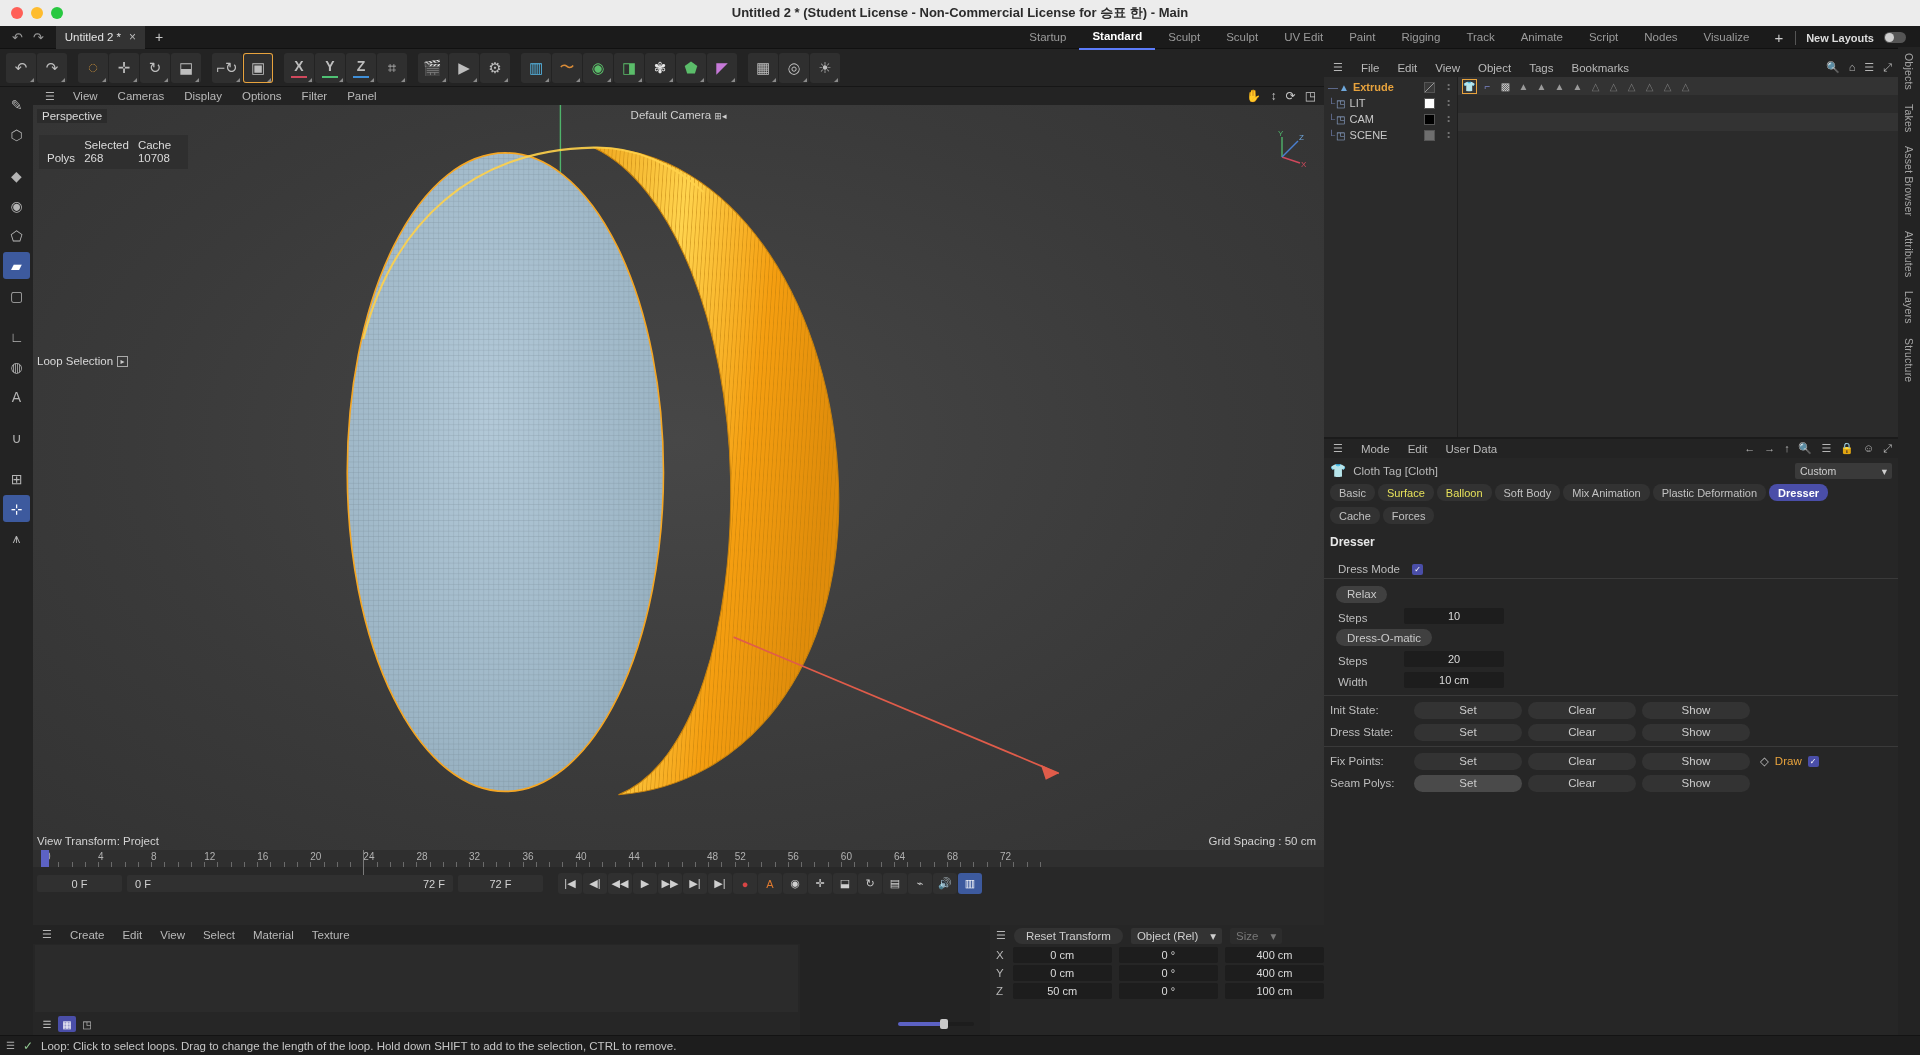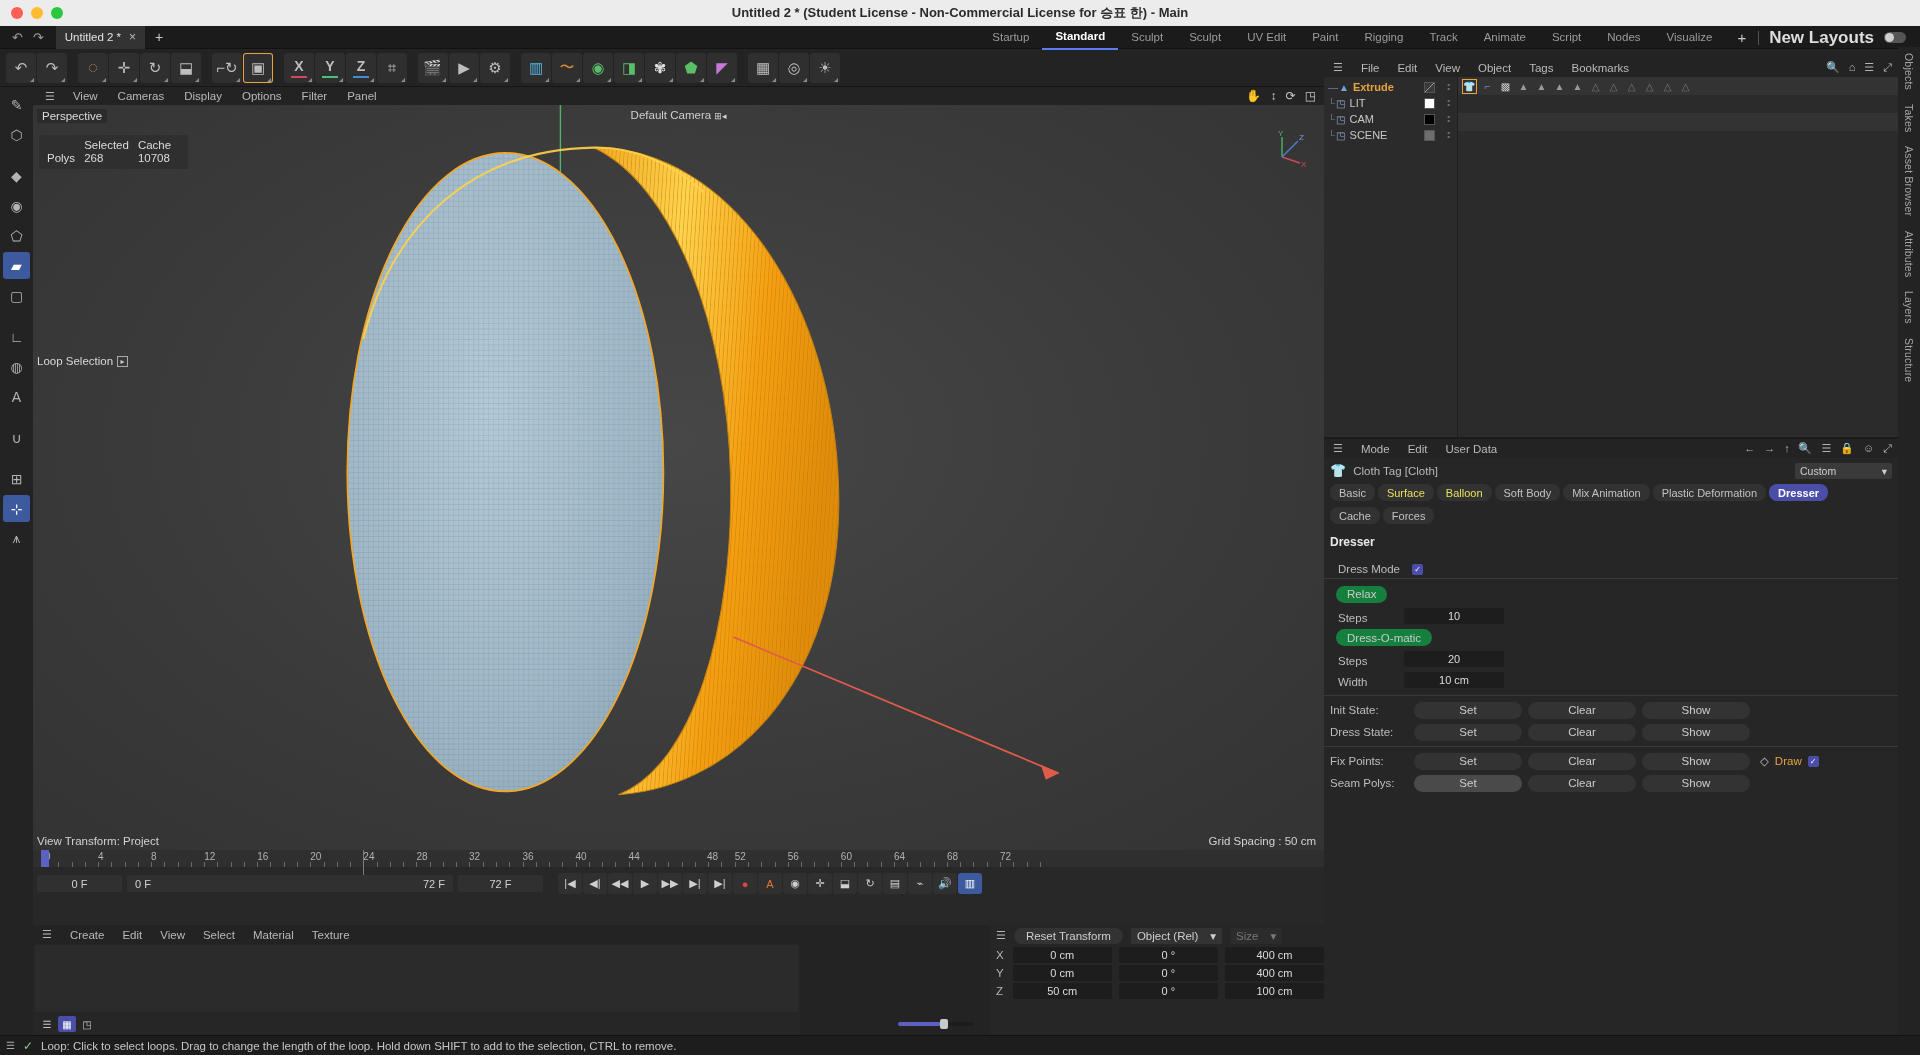--- a/index.html
+++ b/index.html
@@ -44,21 +44,21 @@
     position: absolute; right: 0; top: 0; height: 23px;
     display: flex; align-items: center; gap: 0px;
   }
   .layout-menu .li {
     font-size: 11.5px; color: #9b9b9b; padding: 0 13px; line-height: 23px; cursor: default;
   }
   .layout-menu .li.active { color: #fff; font-weight: bold; border-bottom: 2px solid #5c7cfa; }
   .layout-menu .li.italic { }
   .layout-menu .plus { color: #ccc; font-size: 15px; padding: 0 12px; }
   .divider-v { width: 1px; height: 14px; background: #555; }
-  .newlayouts { font-size: 17px; color: #ddd; padding: 0 10px; font-weight: bold;}
+  .newlayouts { font-size: 11px; color: #ddd; padding: 0 10px; font-weight: bold;}
   .toggle-pill {
     width: 22px; height: 11px; border-radius: 6px; background: #555;
     position: relative; margin-right: 14px;
   }
   .toggle-pill::after {
     content:''; position:absolute; left:1px; top:1px; width:9px; height:9px;
     border-radius:50%; background:#cfcfcf;
   }
 
   
@@ -207,21 +207,21 @@
   .sec-title { font-size: 12px; font-weight: bold; color: #e8e8e8; padding: 9px 0 5px 6px; }
   .prow { display: flex; align-items: flex-end; height: 21px; padding-left: 14px; font-size: 11.5px; color: #bdbdbd; }
   .prow .lbl { width: 66px; }
   .check {
     width: 11px; height: 11px; background: #4a4ea8; border-radius: 2px;
     display: flex; align-items: center; justify-content: center;
     color: #fff; font-size: 8px; line-height: 11px;
   }
   .hr { height: 1px; background: #3a3a3a; margin: 3px 0; }
   .grp-pill {
-    height: 17px; border-radius: 9px; background: #15803d; color: #c9c9c9;
+    height: 17px; border-radius: 9px; background: #404040; color: #c9c9c9;
     font-size: 11.5px; display: inline-flex; align-items: center; padding: 0 11px;
     margin-left: 12px;
   }
   .numfield {
     width: 100px; height: 16px; background: #1d1d1d; border-radius: 2px;
     font-size: 11px; color: #dcdcdc; display: flex; align-items: center;
     justify-content: center;
   }
   .btnrow { display: flex; align-items: center; height: 22px; padding-left: 6px; gap: 6px;
     font-size: 11.5px; color: #bdbdbd; }

